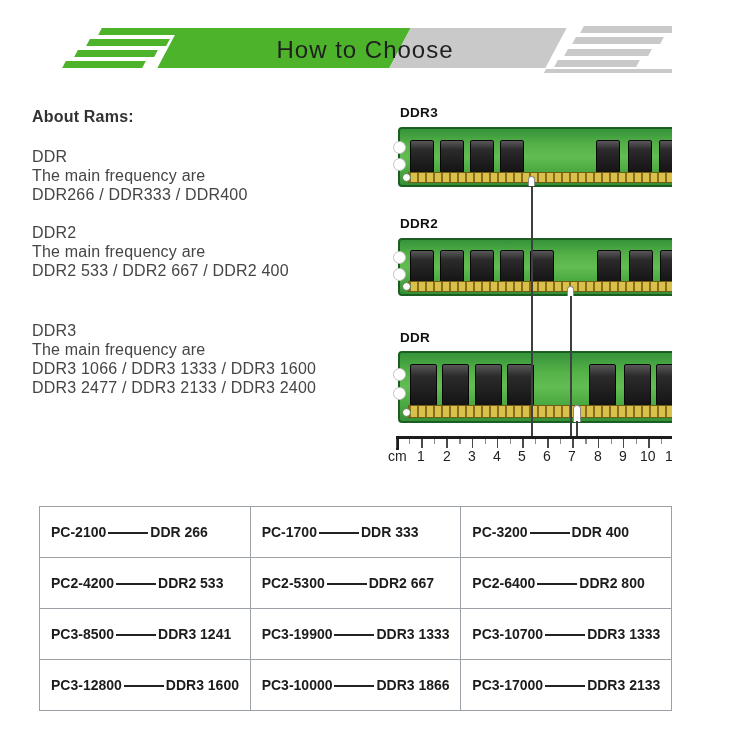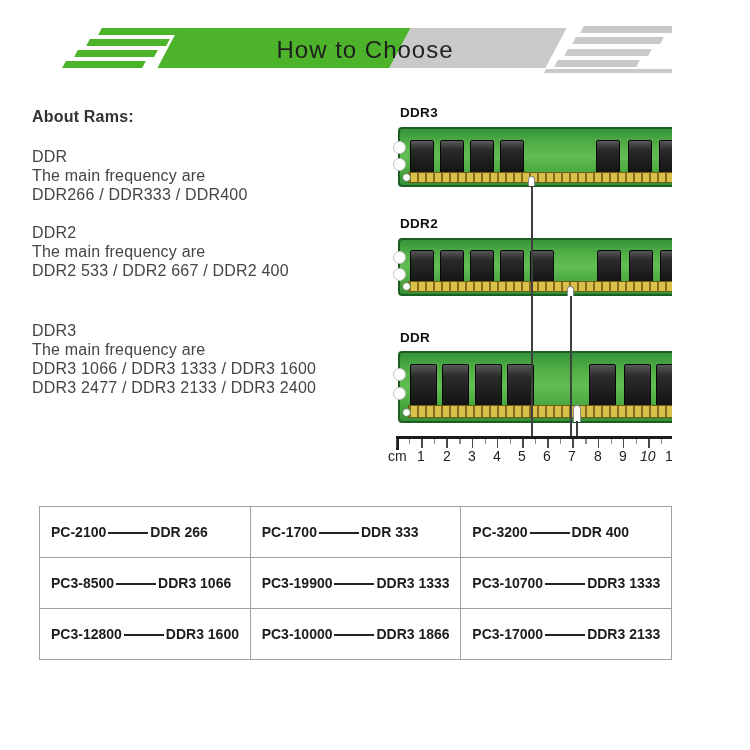--- a/index.html
+++ b/index.html
@@ -162,36 +162,41 @@
     <div class="rnum" style="left:388px;width:18px;">cm</div>
     <div class="rnum" style="left:414px;">1</div>
     <div class="rnum" style="left:440px;">2</div>
     <div class="rnum" style="left:465px;">3</div>
     <div class="rnum" style="left:490px;">4</div>
     <div class="rnum" style="left:515px;">5</div>
     <div class="rnum" style="left:540px;">6</div>
     <div class="rnum" style="left:565px;">7</div>
     <div class="rnum" style="left:591px;">8</div>
     <div class="rnum" style="left:616px;">9</div>
-    <div class="rnum" style="left:640px;font-style:italic;">10</div>
+    <div class="rnum" style="left:640px;">10</div>
     <div class="rnum" style="left:665px;">11</div>
     <div class="rnum" style="left:690px;">12</div>
     <div class="rnum" style="left:715px;">13</div>
   </div>
 
 
   <table id="freq-table">
     <tbody>
         <tr>
       <td><span>PC-2100</span><span class="dash"></span><span>DDR 266</span></td>
       <td><span>PC-1700</span><span class="dash"></span><span>DDR 333</span></td>
       <td><span>PC-3200</span><span class="dash"></span><span>DDR 400</span></td>
     </tr>
     <tr>
-      <td><span>PC3-8500</span><span class="dash"></span><span>DDR3 1066</span></td>
+      <td><span>PC2-4200</span><span class="dash"></span><span>DDR2 533</span></td>
+      <td><span>PC2-5300</span><span class="dash"></span><span>DDR2 667</span></td>
+      <td><span>PC2-6400</span><span class="dash"></span><span>DDR2 800</span></td>
+    </tr>
+    <tr>
+      <td><span>PC3-8500</span><span class="dash"></span><span>DDR3 1241</span></td>
       <td><span>PC3-19900</span><span class="dash"></span><span>DDR3 1333</span></td>
       <td><span>PC3-10700</span><span class="dash"></span><span>DDR3 1333</span></td>
     </tr>
     <tr>
       <td><span>PC3-12800</span><span class="dash"></span><span>DDR3 1600</span></td>
       <td><span>PC3-10000</span><span class="dash"></span><span>DDR3 1866</span></td>
       <td><span>PC3-17000</span><span class="dash"></span><span>DDR3 2133</span></td>
     </tr>
   </tbody>
     </table>

